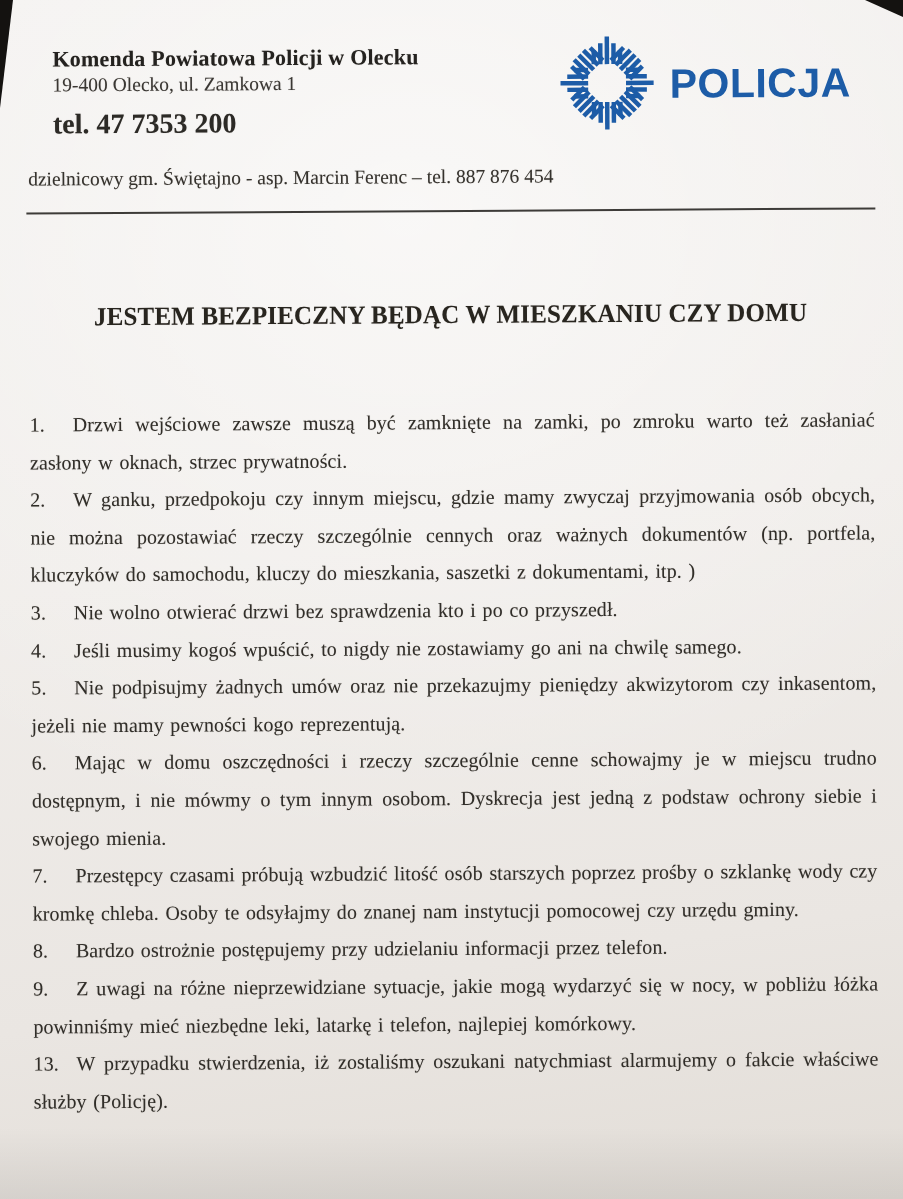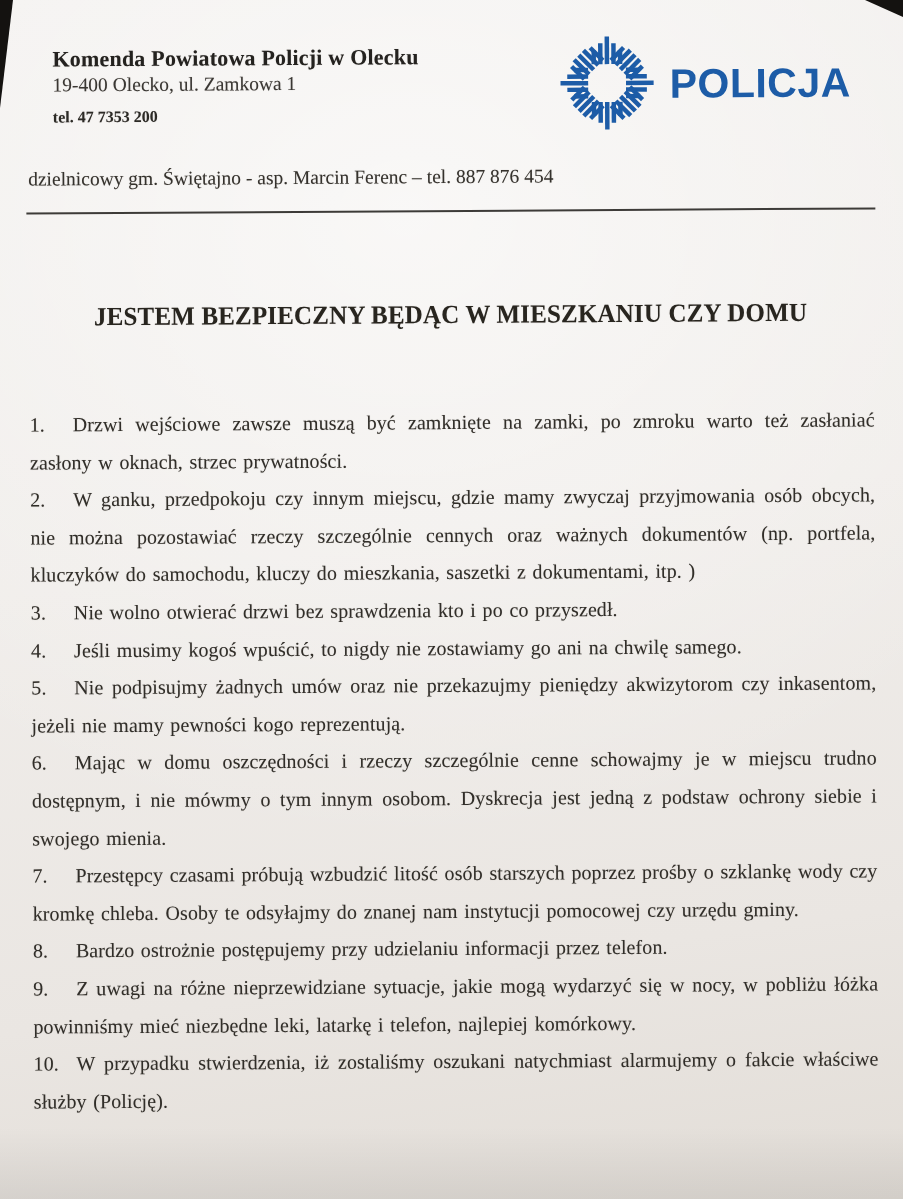--- a/index.html
+++ b/index.html
@@ -25,21 +25,21 @@
   .content {
     position: absolute; inset: 0;
     transform: rotate(-0.35deg);
     transform-origin: 50% 40%;
     color: #2e2b27;
     text-shadow: 0 0 1px rgba(70,62,54,0.28);
   }
 
   .org-name   { position: absolute; left: 55px; top: 44px;  font-size: 22px; font-weight: 700; color: #24221f; letter-spacing: 0.2px; }
   .org-address{ position: absolute; left: 55px; top: 72px;  font-size: 19.5px; color: #3a3733; }
-  .org-phone  { position: absolute; left: 55px; top: 106px; font-size: 16px; font-weight: 700; color: #2c2a26; }
+  .org-phone  { position: absolute; left: 55px; top: 106px; font-size: 28px; font-weight: 700; color: #2c2a26; }
 
   .logo { position: absolute; left: 561px; top: 34px; display: flex; align-items: center; }
   .logo svg { display: block; }
   .logo-text {
     font-family: "Liberation Sans", sans-serif;
     font-weight: 700; font-size: 41px; letter-spacing: 0.5px;
     color: #1d5ca7; margin-left: 14px; margin-top: 2px;
     text-shadow: none;
   }
 
@@ -116,17 +116,17 @@
     <div class="tips">
       <p class="tip"><span class="num">1.</span><span>Drzwi wejściowe zawsze muszą być zamknięte na zamki, po zmroku warto też zasłaniać zasłony w oknach, strzec prywatności.</span></p>
       <p class="tip"><span class="num">2.</span><span>W ganku, przedpokoju czy innym miejscu, gdzie mamy zwyczaj przyjmowania osób obcych, nie można pozostawiać rzeczy szczególnie cennych oraz ważnych dokumentów (np. portfela, kluczyków do samochodu, kluczy do mieszkania, saszetki z dokumentami, itp. )</span></p>
       <p class="tip"><span class="num">3.</span><span>Nie wolno otwierać drzwi bez sprawdzenia kto i po co przyszedł.</span></p>
       <p class="tip"><span class="num">4.</span><span>Jeśli musimy kogoś wpuścić, to nigdy nie zostawiamy go ani na chwilę samego.</span></p>
       <p class="tip"><span class="num">5.</span><span>Nie podpisujmy żadnych umów oraz nie przekazujmy pieniędzy akwizytorom czy inkasentom, jeżeli nie mamy pewności kogo reprezentują.</span></p>
       <p class="tip"><span class="num">6.</span><span>Mając w domu oszczędności i rzeczy szczególnie cenne schowajmy je w miejscu trudno dostępnym, i nie mówmy o tym innym osobom. Dyskrecja jest jedną z podstaw ochrony siebie i swojego mienia.</span></p>
       <p class="tip"><span class="num">7.</span><span>Przestępcy czasami próbują wzbudzić litość osób starszych poprzez prośby o szklankę wody czy kromkę chleba. Osoby te odsyłajmy do znanej nam instytucji pomocowej czy urzędu gminy.</span></p>
       <p class="tip"><span class="num">8.</span><span>Bardzo ostrożnie postępujemy przy udzielaniu informacji przez telefon.</span></p>
       <p class="tip"><span class="num">9.</span><span>Z uwagi na różne nieprzewidziane sytuacje, jakie mogą wydarzyć się w nocy, w pobliżu łóżka powinniśmy mieć niezbędne leki, latarkę i telefon, najlepiej komórkowy.</span></p>
-      <p class="tip"><span class="num">10.</span><span>W przypadku stwierdzenia, iż zostaliśmy oszukani natychmiast alarmujemy o fakcie właściwe służby (Policję).</span></p>
+      <p class="tip"><span class="num">13.</span><span>W przypadku stwierdzenia, iż zostaliśmy oszukani natychmiast alarmujemy o fakcie właściwe służby (Policję).</span></p>
     </div>
 
   </div>
 </div>
 
 </body></html>

